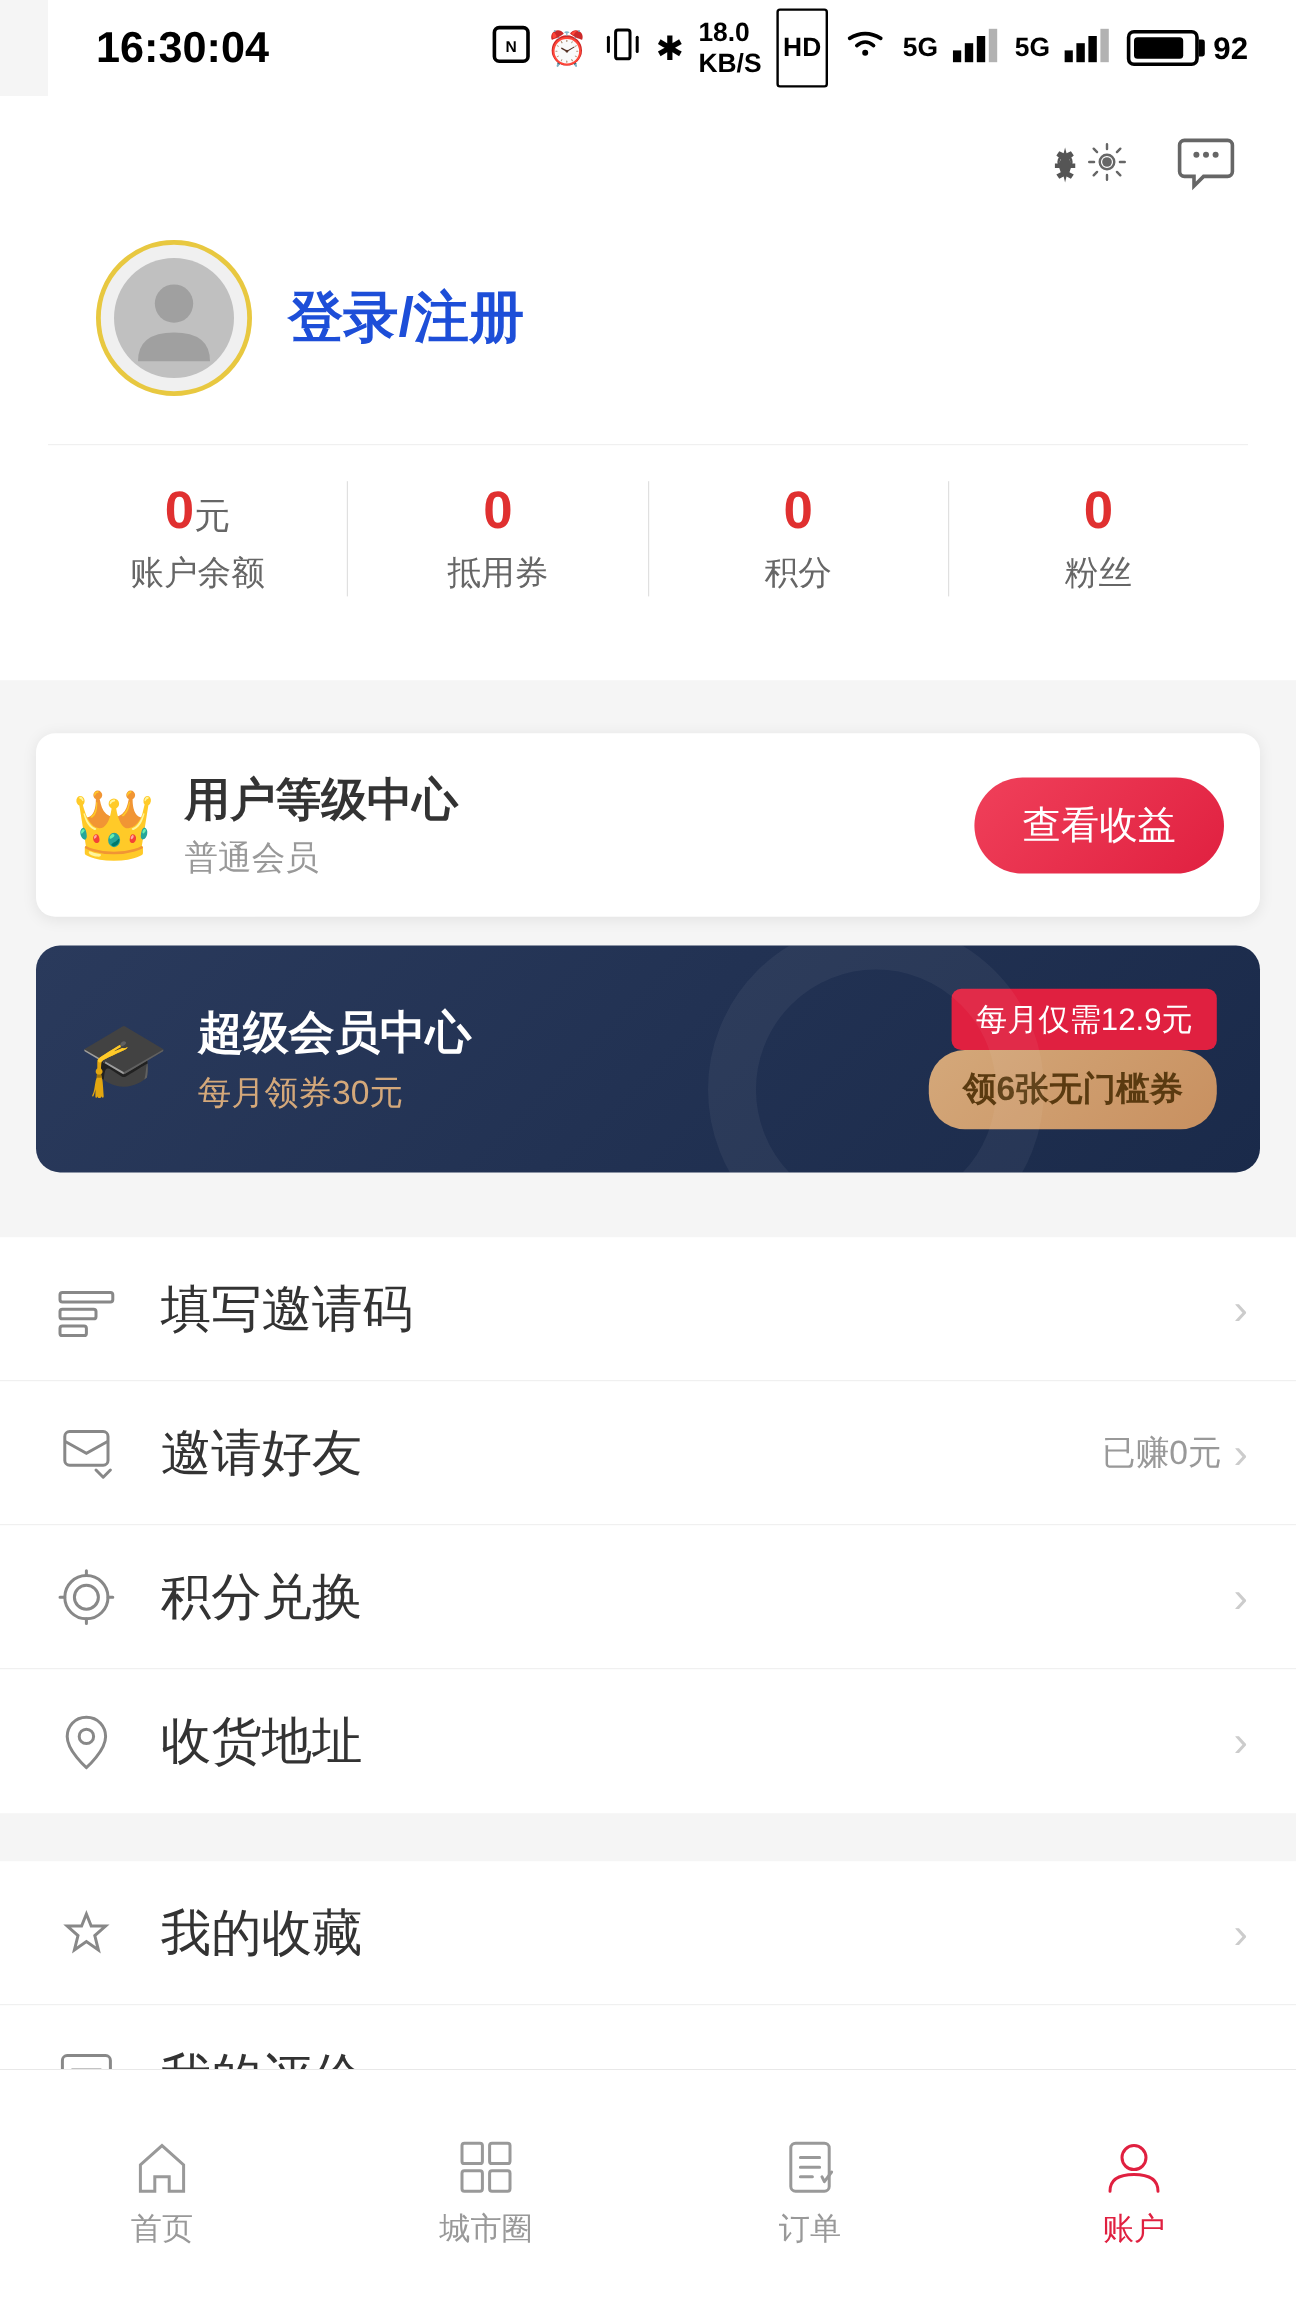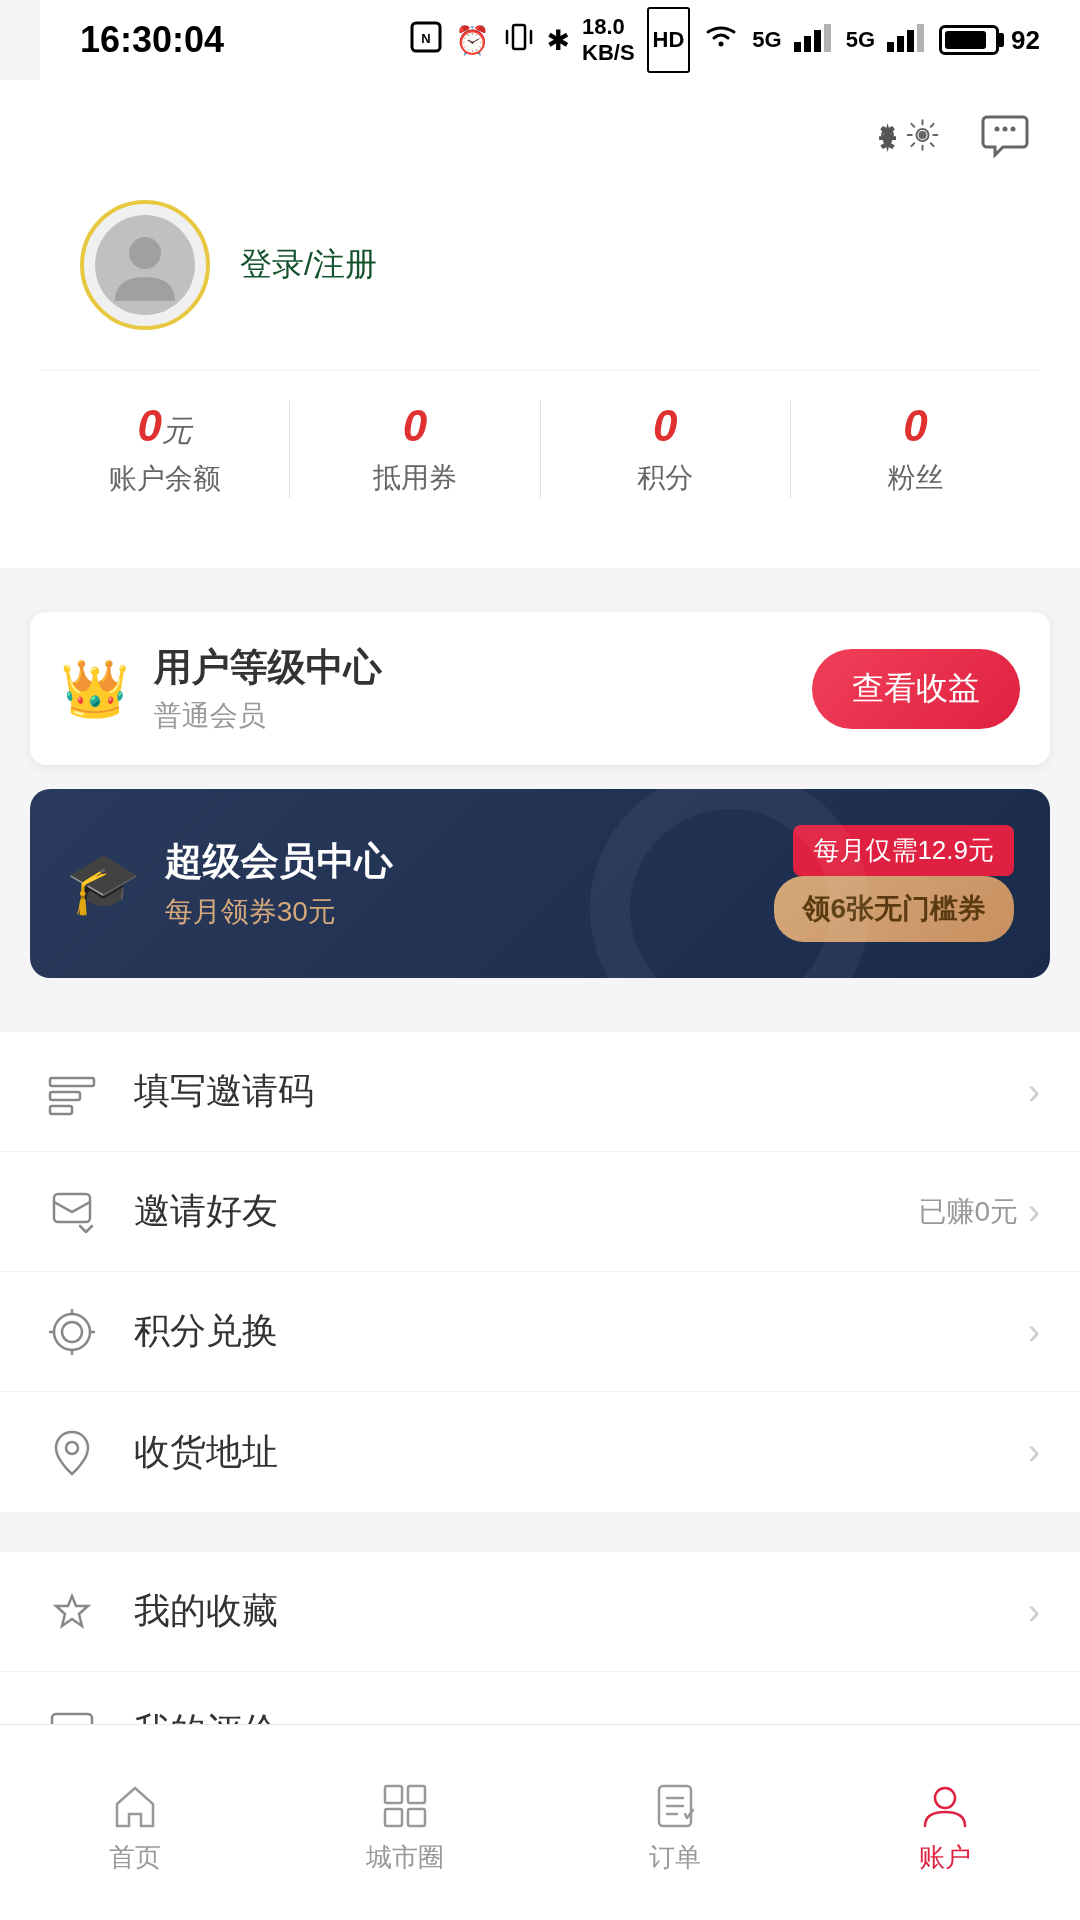--- a/index.html
+++ b/index.html
@@ -112,23 +112,23 @@
       width: 100px;
       height: 100px;
       border-radius: 50%;
       background: #c0c0c0;
       display: flex;
       align-items: center;
       justify-content: center;
       overflow: hidden;
     }
     .login-text {
-      font-size: 32px;
-      color: #14532d;
-      font-weight: 400;
+      font-size: 46px;
+      color: #1d4ed8;
+      font-weight: 700;
     }
 
     
     .stats-row {
       background: #fff;
       display: flex;
       padding: 30px 0 40px;
       border-top: 1px solid #f0f0f0;
       margin: 0;
     }
@@ -138,21 +138,20 @@
       flex-direction: column;
       align-items: center;
       gap: 8px;
       border-right: 1px solid #e0e0e0;
     }
     .stat-item:last-child { border-right: none; }
     .stat-value {
       font-size: 44px;
       font-weight: bold;
       color: #e03030;
-      font-style: italic;
     }
     .stat-value span.yuan {
       font-size: 30px;
       color: #666;
       font-weight: normal;
     }
     .stat-label {
       font-size: 28px;
       color: #666;
     }
@@ -291,21 +290,21 @@
       align-items: center;
       justify-content: center;
       margin-right: 30px;
       flex-shrink: 0;
     }
     .menu-icon svg {
       width: 52px;
       height: 52px;
     }
     .menu-label {
-      font-size: 36px;
+      font-size: 42px;
       color: #333;
       flex: 1;
     }
     .menu-right {
       display: flex;
       align-items: center;
       gap: 10px;
     }
     .menu-extra {
       font-size: 28px;

